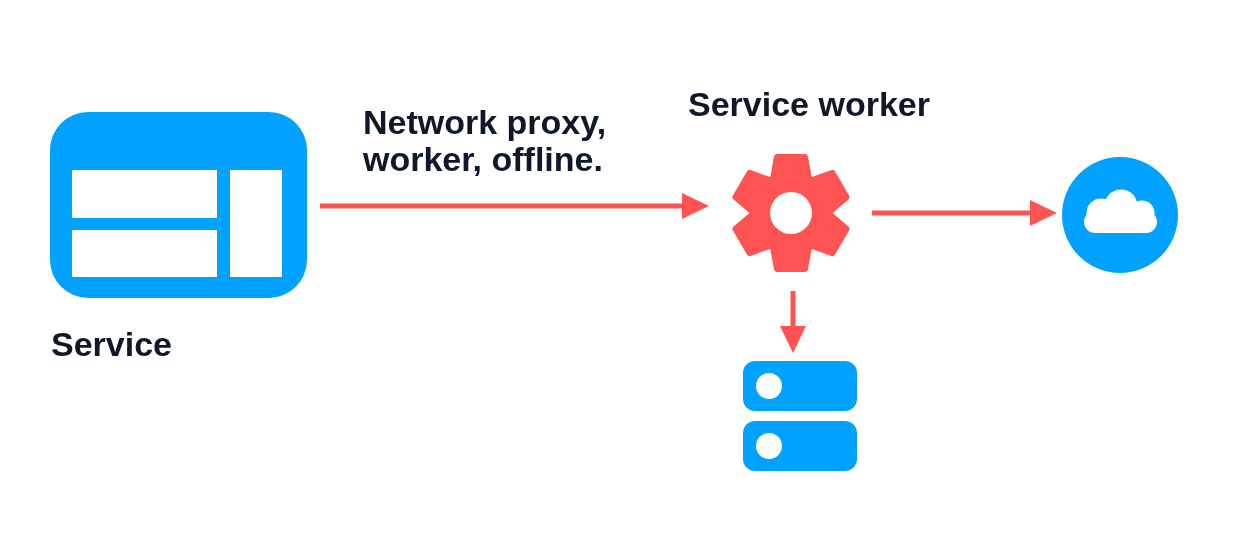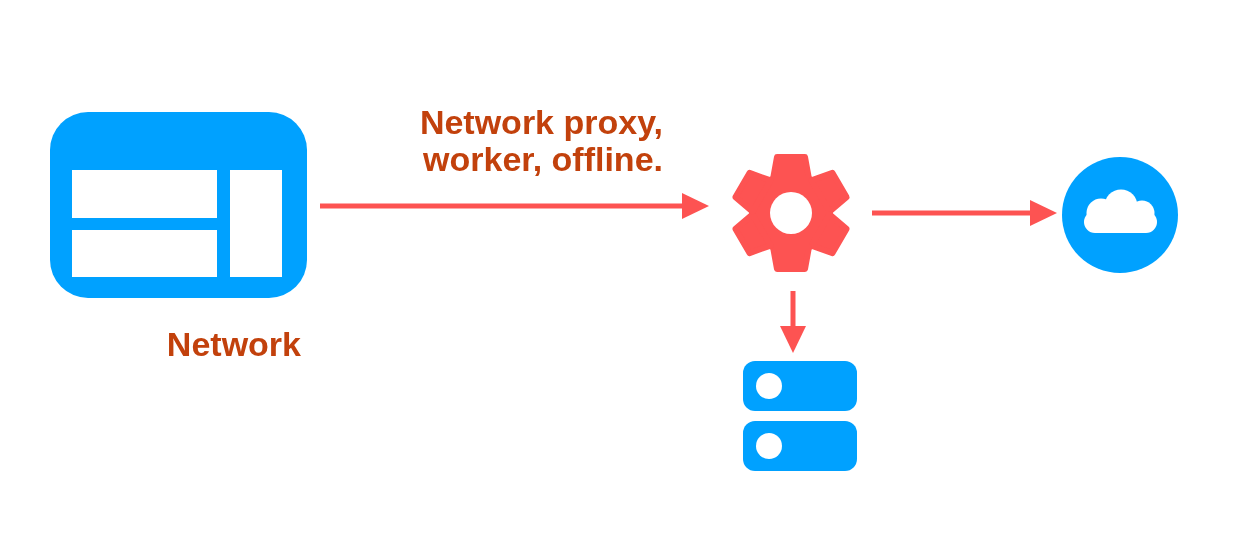--- a/index.html
+++ b/index.html
@@ -12,23 +12,23 @@
     width: 1248px;
     height: 534px;
     background: #ffffff;
     font-family: "Liberation Sans", sans-serif;
     overflow: hidden;
   }
   .abs { position: absolute; }
 
   
   .label {
-    color: #c2410c;
+    color: #0f172a;
     font-weight: 700;
-    text-align: right;
+    text-align: left;
     line-height: 37px;
     font-size: 34px;
     letter-spacing: 0px;
   }
 
   
   .window-icon {
     left: 50px; top: 112px;
     width: 257px; height: 186px;
     background: #00A1FF;
@@ -94,27 +94,28 @@
       <line x1="793" y1="291" x2="793" y2="326" stroke-width="5"></line>
       <polygon points="780,326 793,353 806,326" stroke="none"></polygon>
     </g>
   </svg>
 
   <div class="abs window-icon">
     <div class="window-pane pane-top-left"></div>
     <div class="window-pane pane-bottom-left"></div>
     <div class="window-pane pane-right"></div>
   </div>
-  <div class="abs label window-label">Network</div>
+  <div class="abs label window-label">Service</div>
 
   <div class="abs label edge-label">
     <span>Network proxy,</span>
     <span>worker, offline.</span>
   </div>
 
+  <div class="abs label sw-label">Service worker</div>
   <svg class="abs gear-svg" width="132" height="132" viewBox="-66 -66 132 132" xmlns="http://www.w3.org/2000/svg">
     <g fill="#FD5352" stroke="#FD5352" stroke-width="6" stroke-linejoin="round">
       <circle r="42" stroke="none"></circle>
       <path d="M-14,-56 L14,-56 L18,-34 L-18,-34 Z"></path>
       <path d="M-14,-56 L14,-56 L18,-34 L-18,-34 Z" transform="rotate(60)"></path>
       <path d="M-14,-56 L14,-56 L18,-34 L-18,-34 Z" transform="rotate(120)"></path>
       <path d="M-14,-56 L14,-56 L18,-34 L-18,-34 Z" transform="rotate(180)"></path>
       <path d="M-14,-56 L14,-56 L18,-34 L-18,-34 Z" transform="rotate(240)"></path>
       <path d="M-14,-56 L14,-56 L18,-34 L-18,-34 Z" transform="rotate(300)"></path>
     </g>

